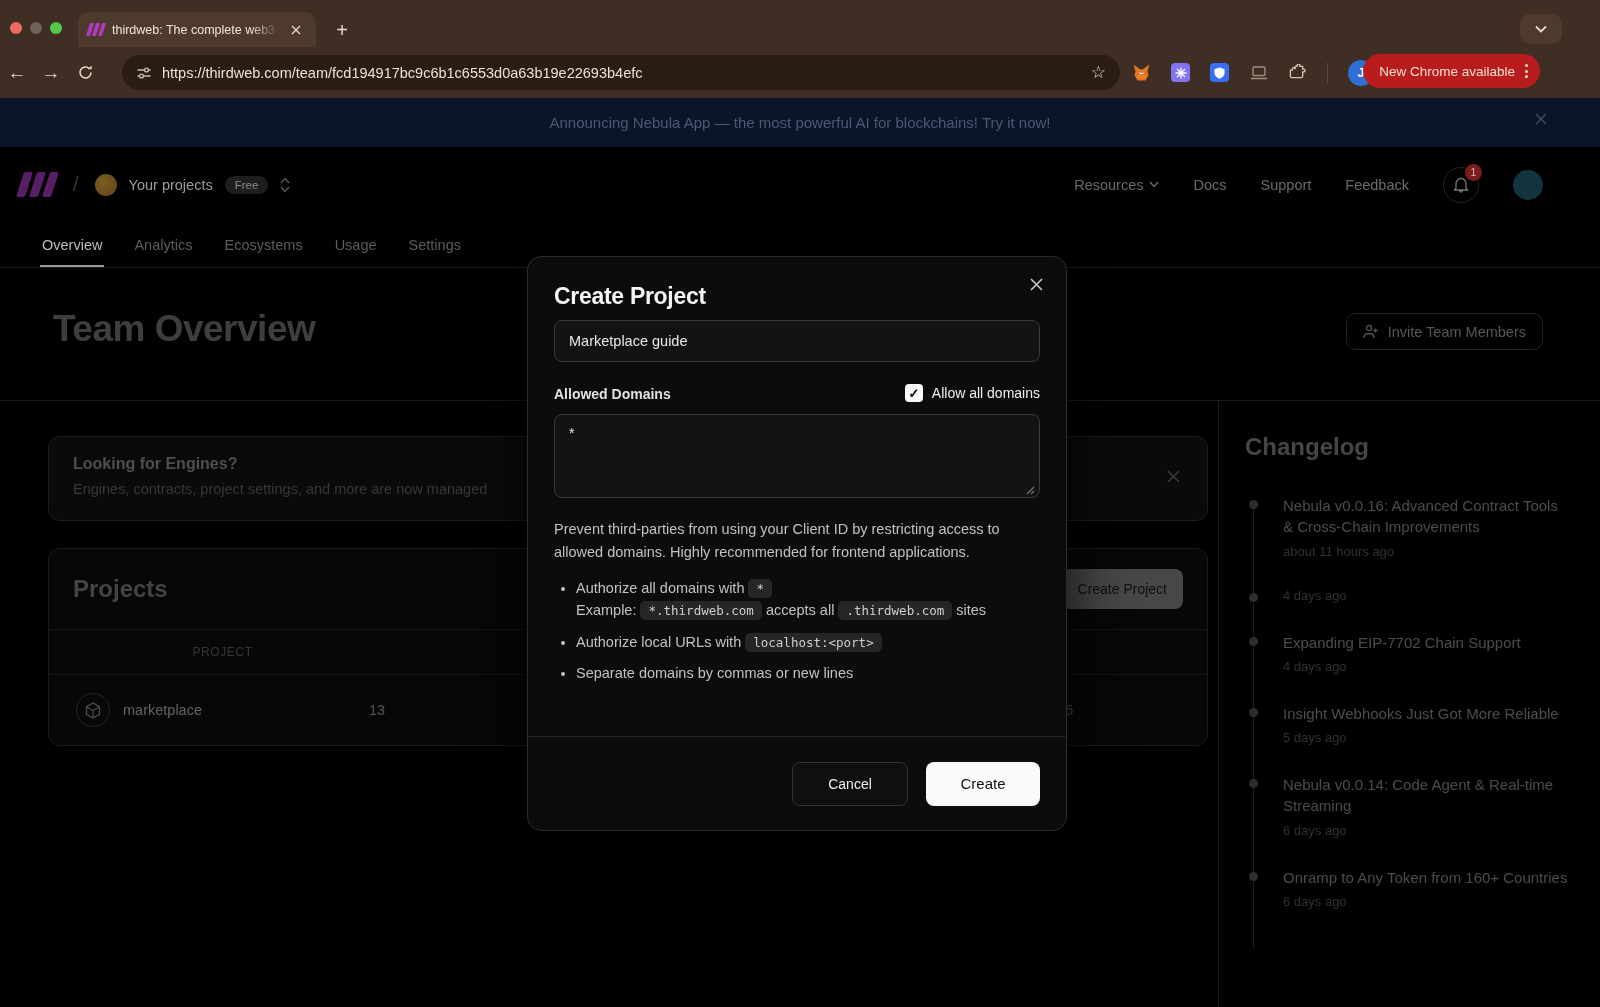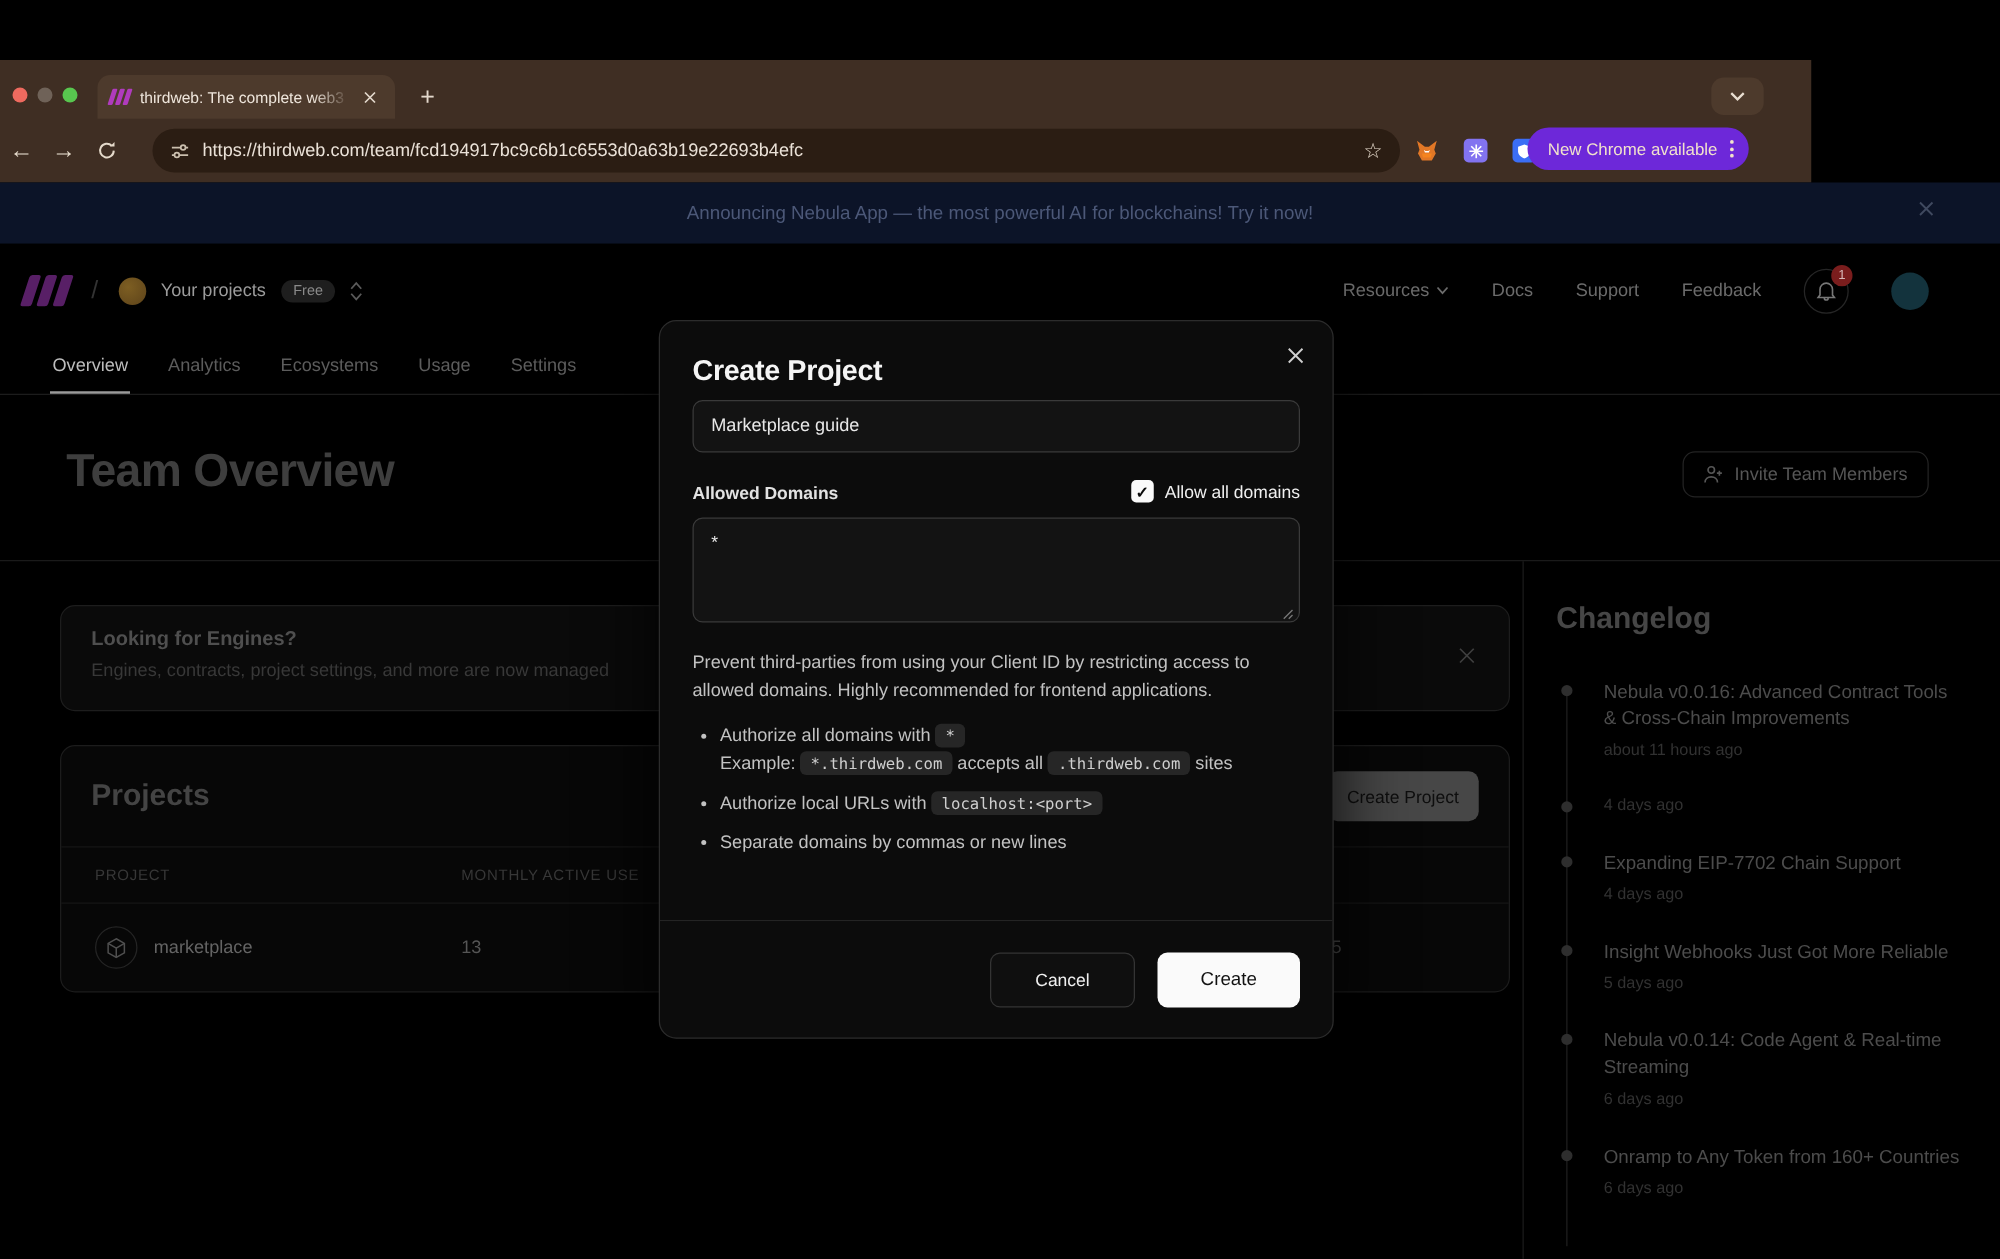--- a/index.html
+++ b/index.html
@@ -1,20 +1,20 @@
 <!DOCTYPE html>
 <html><head>
 <meta charset="utf-8">
 <style>
   * { margin:0; padding:0; box-sizing:border-box; }
   html,body { width:1600px; height:1007px; background:#000; overflow:hidden;
               font-family:"Liberation Sans", sans-serif; }
 
   
-  .chrome { position:relative; width:1449px; height:98px; background:#3f2e23;margin-top:48px; }
+  .chrome { position:relative; width:1600px; height:98px; background:#3f2e23; }
   .traffic { position:absolute; top:22px; left:10px; display:flex; gap:8px; }
   .traffic span { width:12px; height:12px; border-radius:50%; display:block; }
   .t-red{ background:#ee6a5f; } .t-yellow{ background:#6f6258; } .t-green{ background:#58c64f; }
 
   .btab { position:absolute; left:78px; top:12px; width:238px; height:35px;
           background:#4d3a2c; border-radius:10px 10px 0 0; display:flex; align-items:center; padding:0 10px; }
   .btab-favicon { display:flex; gap:2px; margin-right:8px; }
   .btab-favicon i { width:4px; height:13px; background:#b03bbd; transform:skewX(-18deg); border-radius:1px; display:block; }
   .btab-title { position:relative; color:#efe6dc; font-size:12.5px; white-space:nowrap; overflow:hidden; width:168px;
                 -webkit-mask-image:linear-gradient(90deg,#000 82%,transparent); mask-image:linear-gradient(90deg,#000 82%,transparent); }
@@ -30,21 +30,21 @@
             border-radius:18px; display:flex; align-items:center; padding:0 14px; }
   .url-text { color:#ebe2d8; font-size:14.5px; margin-left:10px; flex:1; white-space:nowrap; overflow:hidden; }
   .url-star { color:#e5dacb; font-size:17px; margin-left:8px; }
   .ext-row { position:absolute; left:1132px; top:8px; height:35px; display:flex; align-items:center; gap:20px; }
   .ext { width:19px; height:19px; display:flex; align-items:center; justify-content:center; }
   .ext-snow { background:#8273f0; border-radius:4px; }
   .ext-shield { background:#3b6ef5; border-radius:4px; }
   .chrome-sep { width:1px; height:20px; background:#5d4a3b; }
   .profile-dot { width:26px; height:26px; border-radius:50%; background:#2f6fd6; color:#fff; font-size:12.5px;
                  font-weight:bold; display:flex; align-items:center; justify-content:center; }
-  .update-pill { position:absolute; right:50px; top:7px; height:34px; background:#6d28d9; border-radius:17px;
+  .update-pill { position:absolute; right:60px; top:7px; height:34px; background:#b91c1c; border-radius:17px;
                  display:flex; align-items:center; padding:0 12px 0 16px; gap:10px;text-align:right; }
   .update-pill span { color:#f2e2cc; font-size:13.5px; }
   .dots3 { display:flex; flex-direction:column; gap:2.5px; }
   .dots3 i { width:3px; height:3px; border-radius:50%; background:#f2e2cc; display:block; }
 
   
   .banner { position:relative; width:1600px; height:49px; background:#0c1428; display:flex;
             align-items:center; justify-content:center; }
   .banner-text { color:#4c5878; font-size:15px; }
   .banner-close { position:absolute; right:52px; top:14px; color:#3f495f; }
@@ -95,21 +95,21 @@
   .projects-tools { margin-left:auto; display:flex; gap:12px; }
   .proj-search { width:330px; height:40px; border:1px solid #202020; border-radius:8px; background:transparent;
                  display:flex; align-items:center; padding:0 12px; gap:9px; color:#4a4a4a; }
   .proj-search input { flex:1; background:transparent; border:0; outline:none; color:#5a5a5a; font-size:14px;
                        font-family:"Liberation Sans", sans-serif; }
   .proj-search input::placeholder { color:#454545; }
   .create-btn-dim { height:40px; background:#474747; color:#0e0e0e; border:0; border-radius:8px; padding:0 16px;
                     font-size:14px; font-family:"Liberation Sans", sans-serif; }
   .ptable-head { display:grid; grid-template-columns:293px 680px 1fr; padding:0 27px; height:46px; align-items:center;
                  border-top:1px solid #161616; border-bottom:1px solid #161616; }
-  .ptable-head span { color:#373737; font-size:12px; letter-spacing:0.6px; }
+  .ptable-head span { color:#373737; font-size:12px; letter-spacing:0.6px;text-align:center; }
   .ptable-row { display:grid; grid-template-columns:293px 680px 1fr; padding:0 27px; height:70px; align-items:center; }
   .prow-name { display:flex; align-items:center; gap:13px; }
   .cube-circle { width:34px; height:34px; border:1px solid #242424; border-radius:50%; display:flex;
                  align-items:center; justify-content:center; color:#4f4f4f; }
   .prow-title { color:#646464; font-size:14.5px; }
   .prow-mau { color:#555; font-size:14.5px; }
   .prow-created { color:#484848; font-size:14.5px; }
 
   .changelog-title { color:#464646; font-size:24px; font-weight:bold; }
   .cl-list { position:relative; margin-top:34px; list-style:none; }

